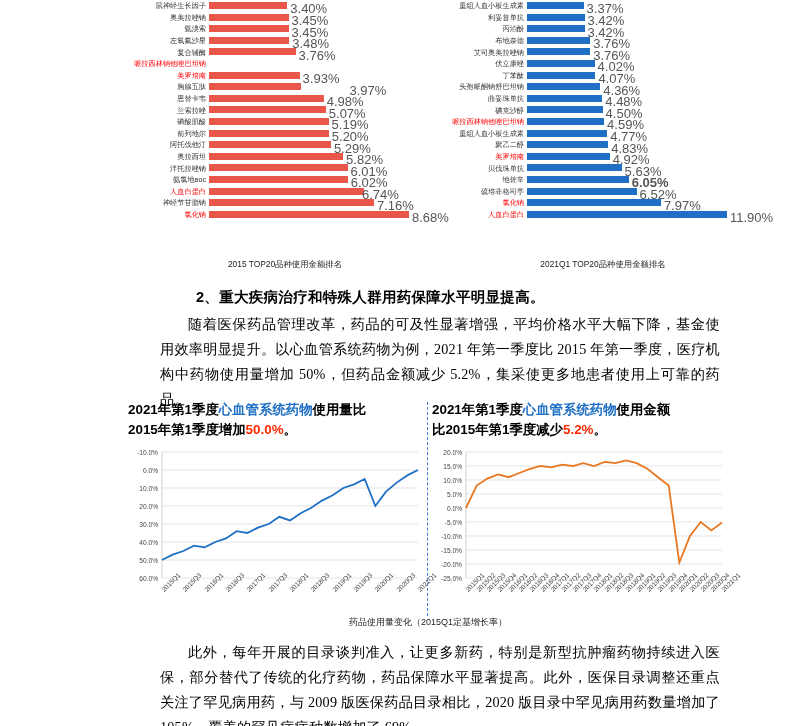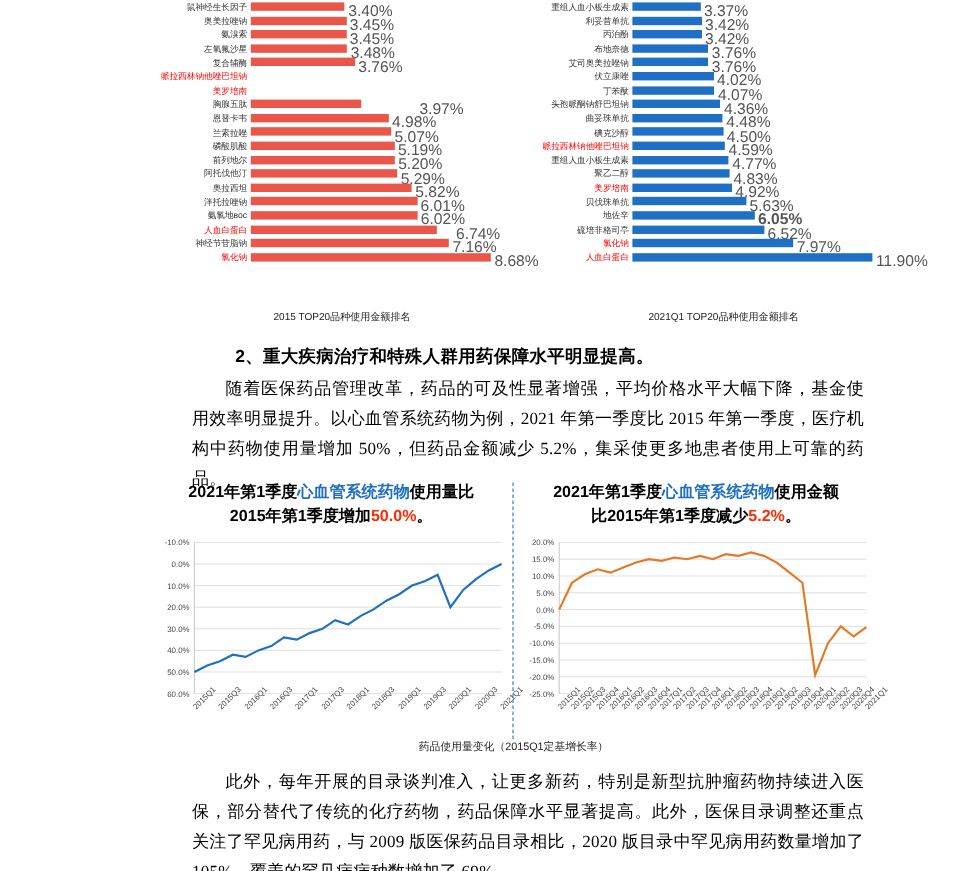--- a/index.html
+++ b/index.html
@@ -131,21 +131,20 @@
     top: 2px;
     width: 0;
     height: 214px;
     border-left: 1px dashed #3b7dd8;
   }
   .midpanel {
     position: absolute;
     top: 0;
     width: 296px;
     height: 232px;
-    text-align: center;
   }
   .midpanel.left { left: 0px; }
   .midpanel.right { left: 304px; }
 
   .mid-title {
     font-size: 13.4px;
     font-weight: bold;
     font-family: "Liberation Sans", sans-serif;
     line-height: 20px;
     color: #000;
@@ -225,20 +224,24 @@
           <div class="bartrack">
             <div class="bar" style="width: 86.6px;"></div>
             <div class="barval" style="left: 89.6px;">3.76%</div>
           </div>
         </div>
         <div class="barrow">
           <div class="barlabel hl">哌拉西林钠他唑巴坦钠</div>
         </div>
         <div class="barrow">
           <div class="barlabel hl">美罗培南</div>
+          <div class="bartrack">
+            <div class="bar" style="width: 90.6px;"></div>
+            <div class="barval" style="left: 93.6px;">3.93%</div>
+          </div>
         </div>
         <div class="barrow">
           <div class="barlabel">胸腺五肽</div>
           <div class="bartrack">
             <div class="bar" style="width: 91.5px;"></div>
             <div class="barval" style="left: 94.5px; margin-left: 46px;">3.97%</div>
           </div>
         </div>
         <div class="barrow">
           <div class="barlabel">恩替卡韦</div>
@@ -293,21 +296,21 @@
           <div class="barlabel">氨氯地вос</div>
           <div class="bartrack">
             <div class="bar" style="width: 138.7px;"></div>
             <div class="barval" style="left: 141.7px;">6.02%</div>
           </div>
         </div>
         <div class="barrow">
           <div class="barlabel hl">人血白蛋白</div>
           <div class="bartrack">
             <div class="bar" style="width: 155.3px;"></div>
-            <div class="barval" style="left: 171px;">6.74%</div>
+            <div class="barval" style="left: 153px;">6.74%</div>
           </div>
         </div>
         <div class="barrow">
           <div class="barlabel">神经节苷脂钠</div>
           <div class="bartrack">
             <div class="bar" style="width: 165px;"></div>
             <div class="barval" style="left: 168px;">7.16%</div>
           </div>
         </div>
         <div class="barrow">

